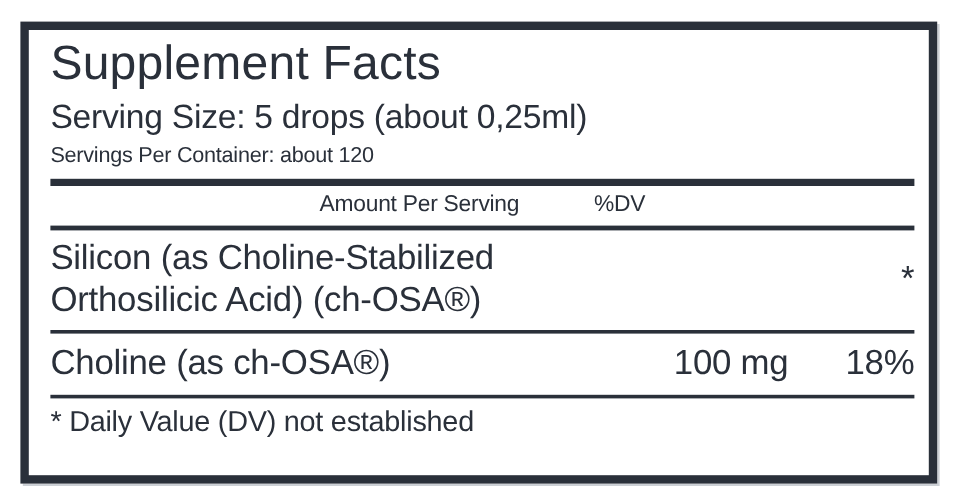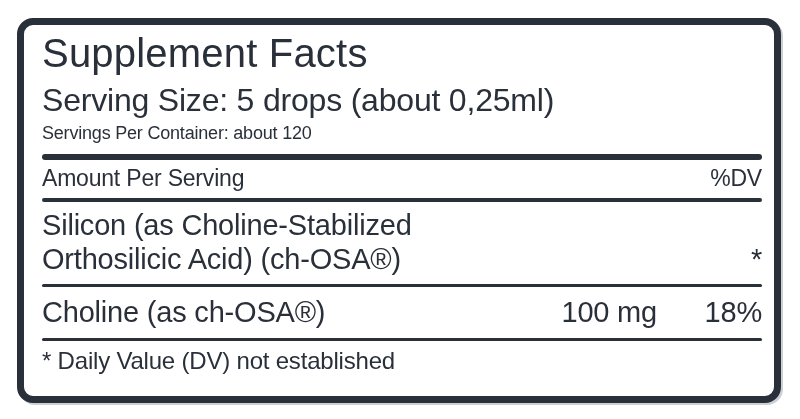--- a/index.html
+++ b/index.html
@@ -1,15 +1,15 @@
 <!DOCTYPE html>
 <html><head>
 <meta charset="utf-8">
 <style>
-  * { box-sizing: border-box; border-radius: 16px; }
+  * { box-sizing: border-box; }
   html, body {
     margin: 0;
     padding: 0;
     background: #ffffff;
     width: 800px;
     height: 419px;
     font-family: "Liberation Sans", "DejaVu Sans", sans-serif;
     color: #2a303a;
   }
   .page {
@@ -30,46 +30,46 @@
   }
   .title {
     font-size: 40px;
     font-weight: normal;
     line-height: 1.12;
     margin: 4px 0 6px 0;
     letter-spacing: 0.2px;
   }
   .line { margin: 0; }
   .serving-size {
-    font-size: 32px;
+    font-size: 28px;
     line-height: 1.14;
     margin-bottom: 5px;
   }
   .servings-per-container {
     font-size: 18px;
     line-height: 1.15;
     margin-bottom: 10px;
   }
   .bar { background: #2a303a; width: 100%; }
   .bar-thick { height: 6px; }
   .bar-medium { height: 4px; }
   .rule { height: 3px; background: #2a303a; width: 100%; }
   .header-row {
     display: flex;
-    justify-content: space-between;
+    justify-content: center;
     align-items: baseline;
-    font-size: 23px;
+    font-size: 19px;
     line-height: 1.2;
     padding: 5px 0 5px 0;
   }
   .hdr-amount { text-align: right; }
   .hdr-dv { width: 105px; text-align: right; padding-left: 20px; }
   .row {
     display: flex;
-    align-items: flex-end;
+    align-items: center;
     font-size: 29px;
     line-height: 1.2;
   }
   .row-silicon { padding: 6px 0 7px 0; }
   .row-choline { padding: 8px 0 8px 0; }
   .cell-name { flex: 1; display: flex; flex-direction: column; }
   .cell-amount { width: 170px; text-align: right; }
   .cell-dv { width: 105px; text-align: right; }
   .footnote {
     font-size: 24px;

